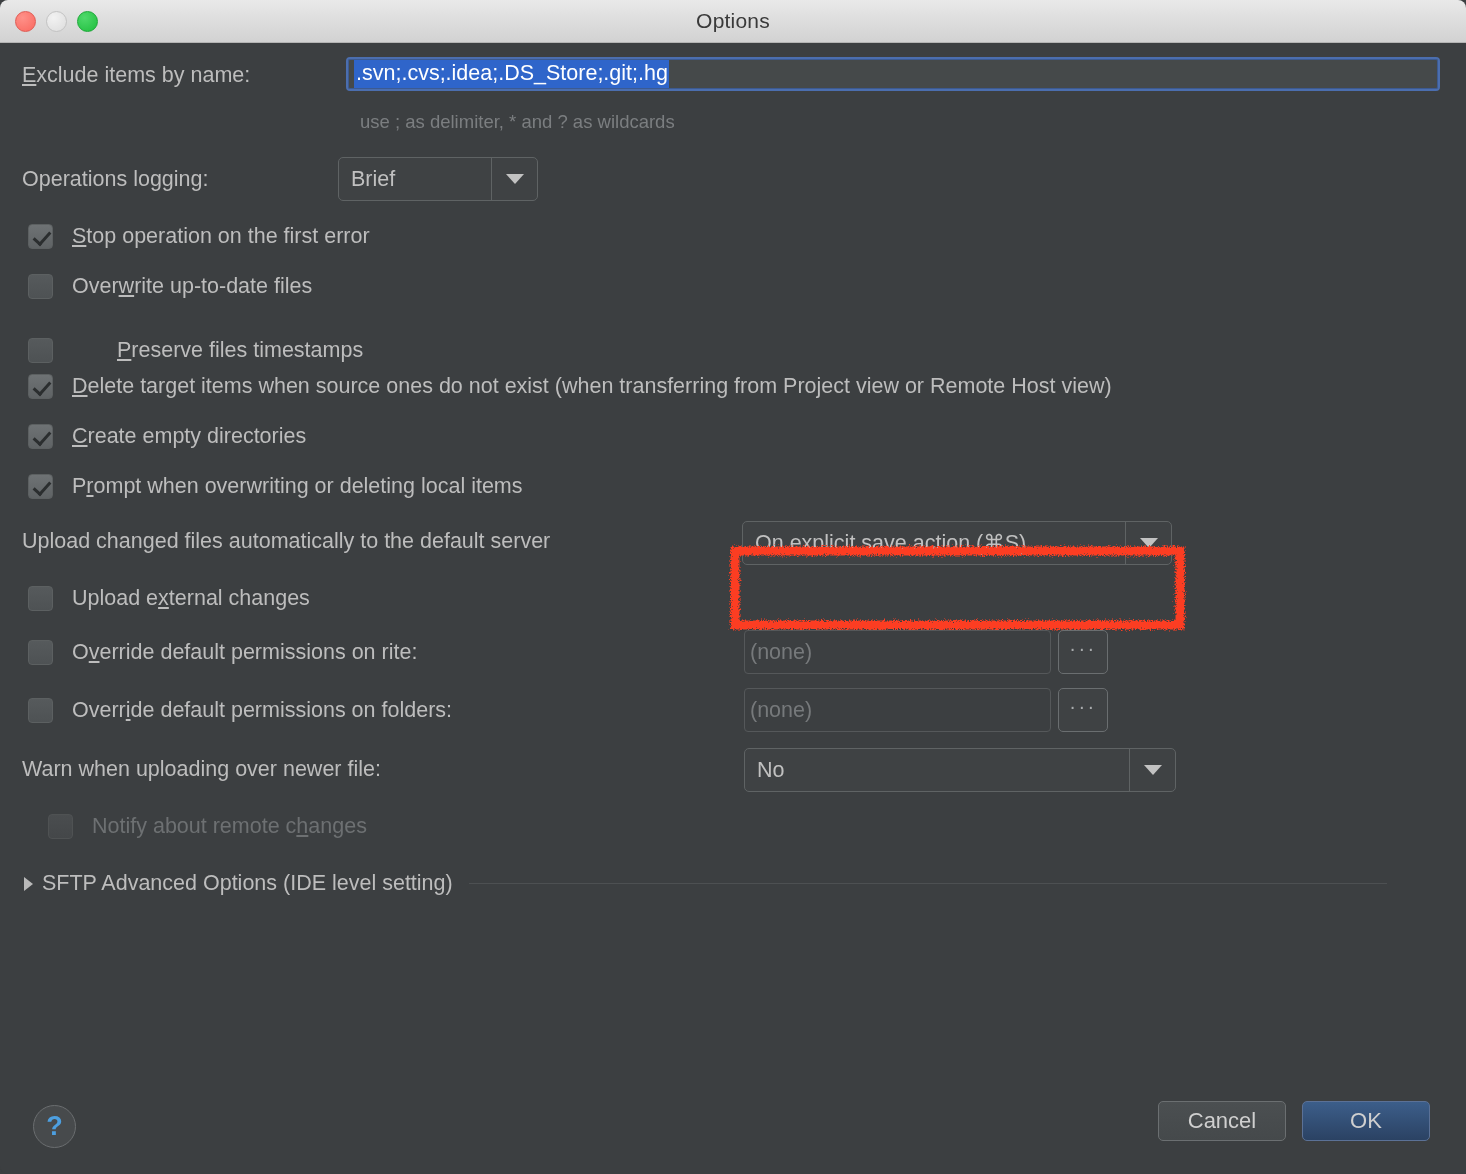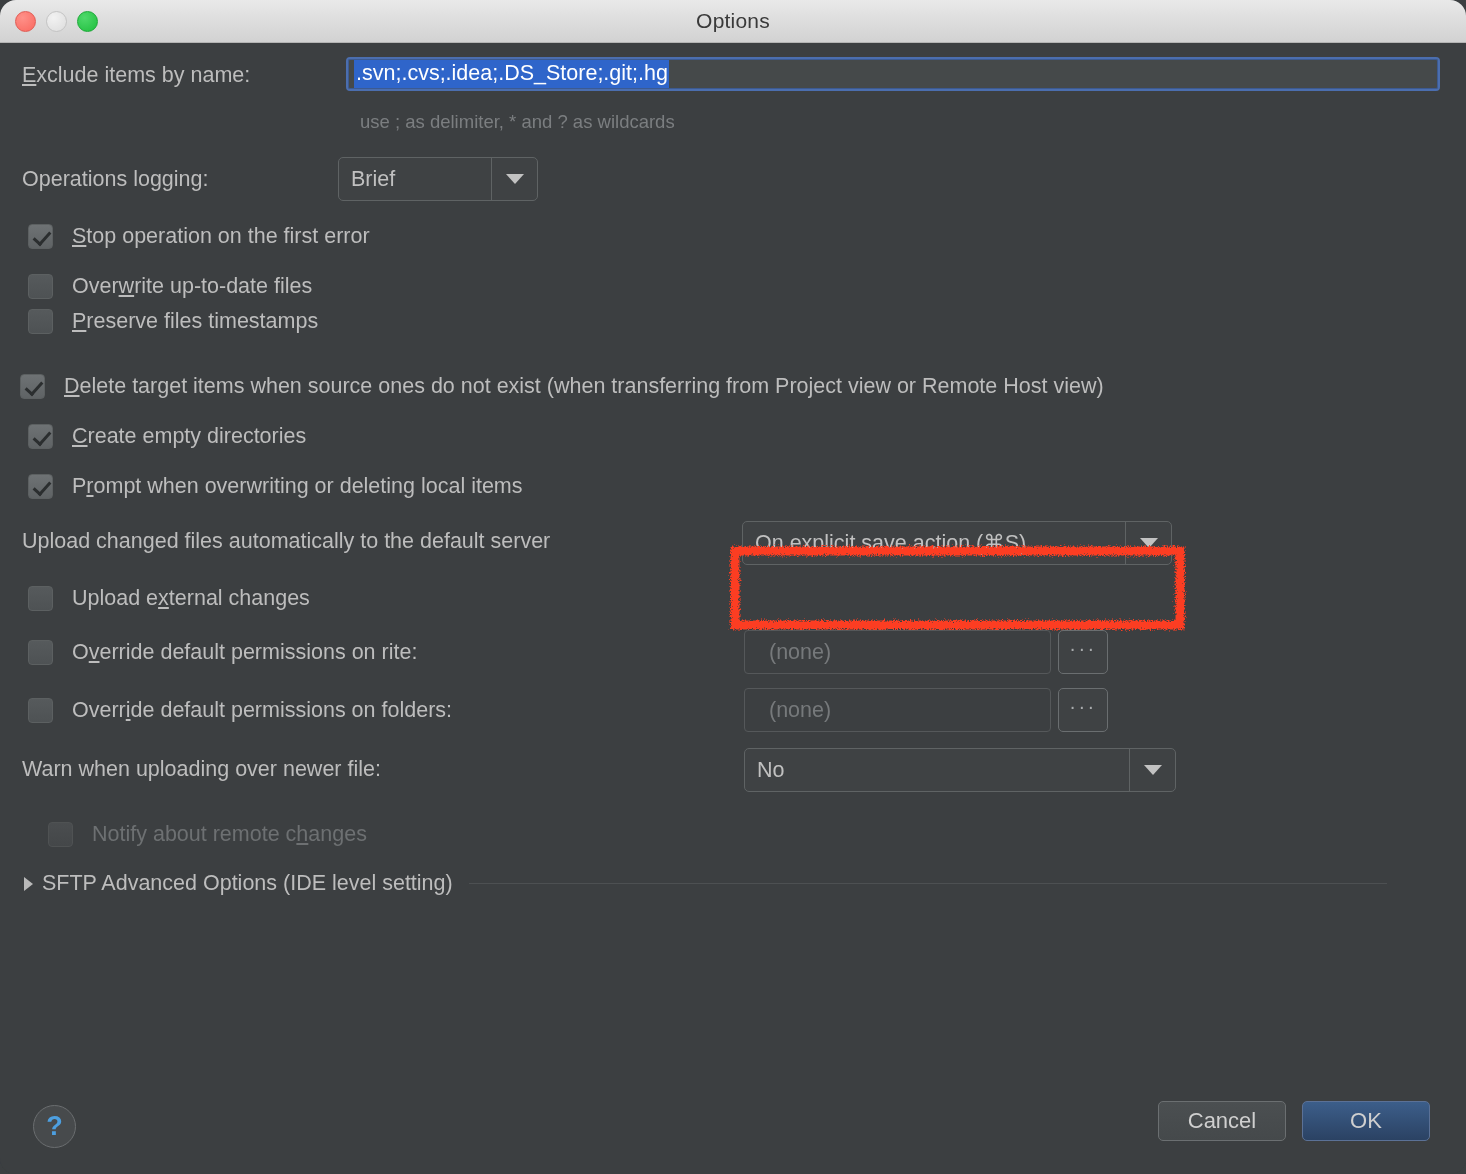--- a/index.html
+++ b/index.html
@@ -8,21 +8,21 @@
     width: 1466px; height: 1174px;
     background: #3c3f41;
     font-family: "Liberation Sans", sans-serif;
     overflow: hidden;
   }
 
   #window {
     position: relative;
     width: 1466px; height: 1174px;
     background: #3c3f41;
-    border-radius: 16px;
+    border-radius: 8px;
     overflow: hidden;
   }
 
   
   #titlebar {
     position: relative;
     height: 43px;
     background: linear-gradient(to bottom, #e9e9e9 0%, #dcdcdc 55%, #d2d2d2 100%);
     border-bottom: 1px solid #b4b4b4;
     display: flex;
@@ -134,21 +134,21 @@
   .cb.disabled { background: linear-gradient(to bottom, #4a4d4f, #444749); border-color: #4f5253; }
   .cb-label { margin-left: 19px; }
 
   
   .nonefield {
     width: 307px; height: 44px;
     border: 1px solid #55585a;
     border-radius: 4px;
     background: #3c3f41;
     display: flex; align-items: center;
-    padding: 0 24px;
+    padding: 0 5px;
     color: #76797b;
     font-size: 21.5px;
   }
   .dotsbtn {
     width: 50px; height: 44px;
     margin-left: 7px;
     border: 1px solid #6a6e70;
     border-radius: 5px;
     background: #3f4244;
     display: flex; align-items: center; justify-content: center;
@@ -258,26 +258,26 @@
     <div class="row" style="left:28px; top:231px;">
       <span class="cb"></span>
       <span class="lbl cb-label"><span>Over</span><span class="mn">w</span><span>rite up-to-date files</span></span>
     </div>
 
     <div class="row" style="left:28px; top:181px;">
       <span class="cb checked"></span>
       <span class="lbl cb-label"><span class="mn">S</span><span>top operation on the first error</span></span>
     </div>
 
-    <div class="row" style="left:28px; top:266px;">
+    <div class="row" style="left:28px; top:295px;gap:45px;">
       <span class="cb"></span>
       <span class="lbl cb-label"><span class="mn">P</span><span>reserve files timestamps</span></span>
     </div>
 
-    <div class="row" style="left:20px; top:331px;">
+    <div class="row" style="left:28px; top:331px;">
       <span class="cb checked"></span>
       <span class="lbl cb-label"><span class="mn">D</span><span>elete target items when source ones do not exist (when transferring from Project view or Remote Host view)</span></span>
     </div>
 
     <div class="row" style="left:28px; top:381px;">
       <span class="cb checked"></span>
       <span class="lbl cb-label"><span class="mn">C</span><span>reate empty directories</span></span>
     </div>
 
     <div class="row" style="left:28px; top:431px;">
@@ -331,21 +331,21 @@
     <div class="row" style="left:22px; top:714px;">
       <span class="lbl">Warn when uploading over newer file:</span>
     </div>
     <div class="combo" style="position:absolute; left:744px; top:705px; width:432px;">
       <div class="cval">No</div>
       <div class="carrow">
           <span class="tri-down"></span>
         </div>
     </div>
 
-    <div class="row" style="left:48px; top:771px;margin-top:8px;">
+    <div class="row" style="left:48px; top:771px;">
       <span class="cb disabled"></span>
       <span class="lbl dim cb-label"><span>Notify about remote c</span><span class="mn">h</span><span>anges</span></span>
     </div>
 
     <div class="row" style="left:24px; top:828px;">
       <span class="tri-right"></span>
       <span class="lbl">SFTP Advanced Options (IDE level setting)</span>
       <span class="sep-line"></span>
     </div>
 

